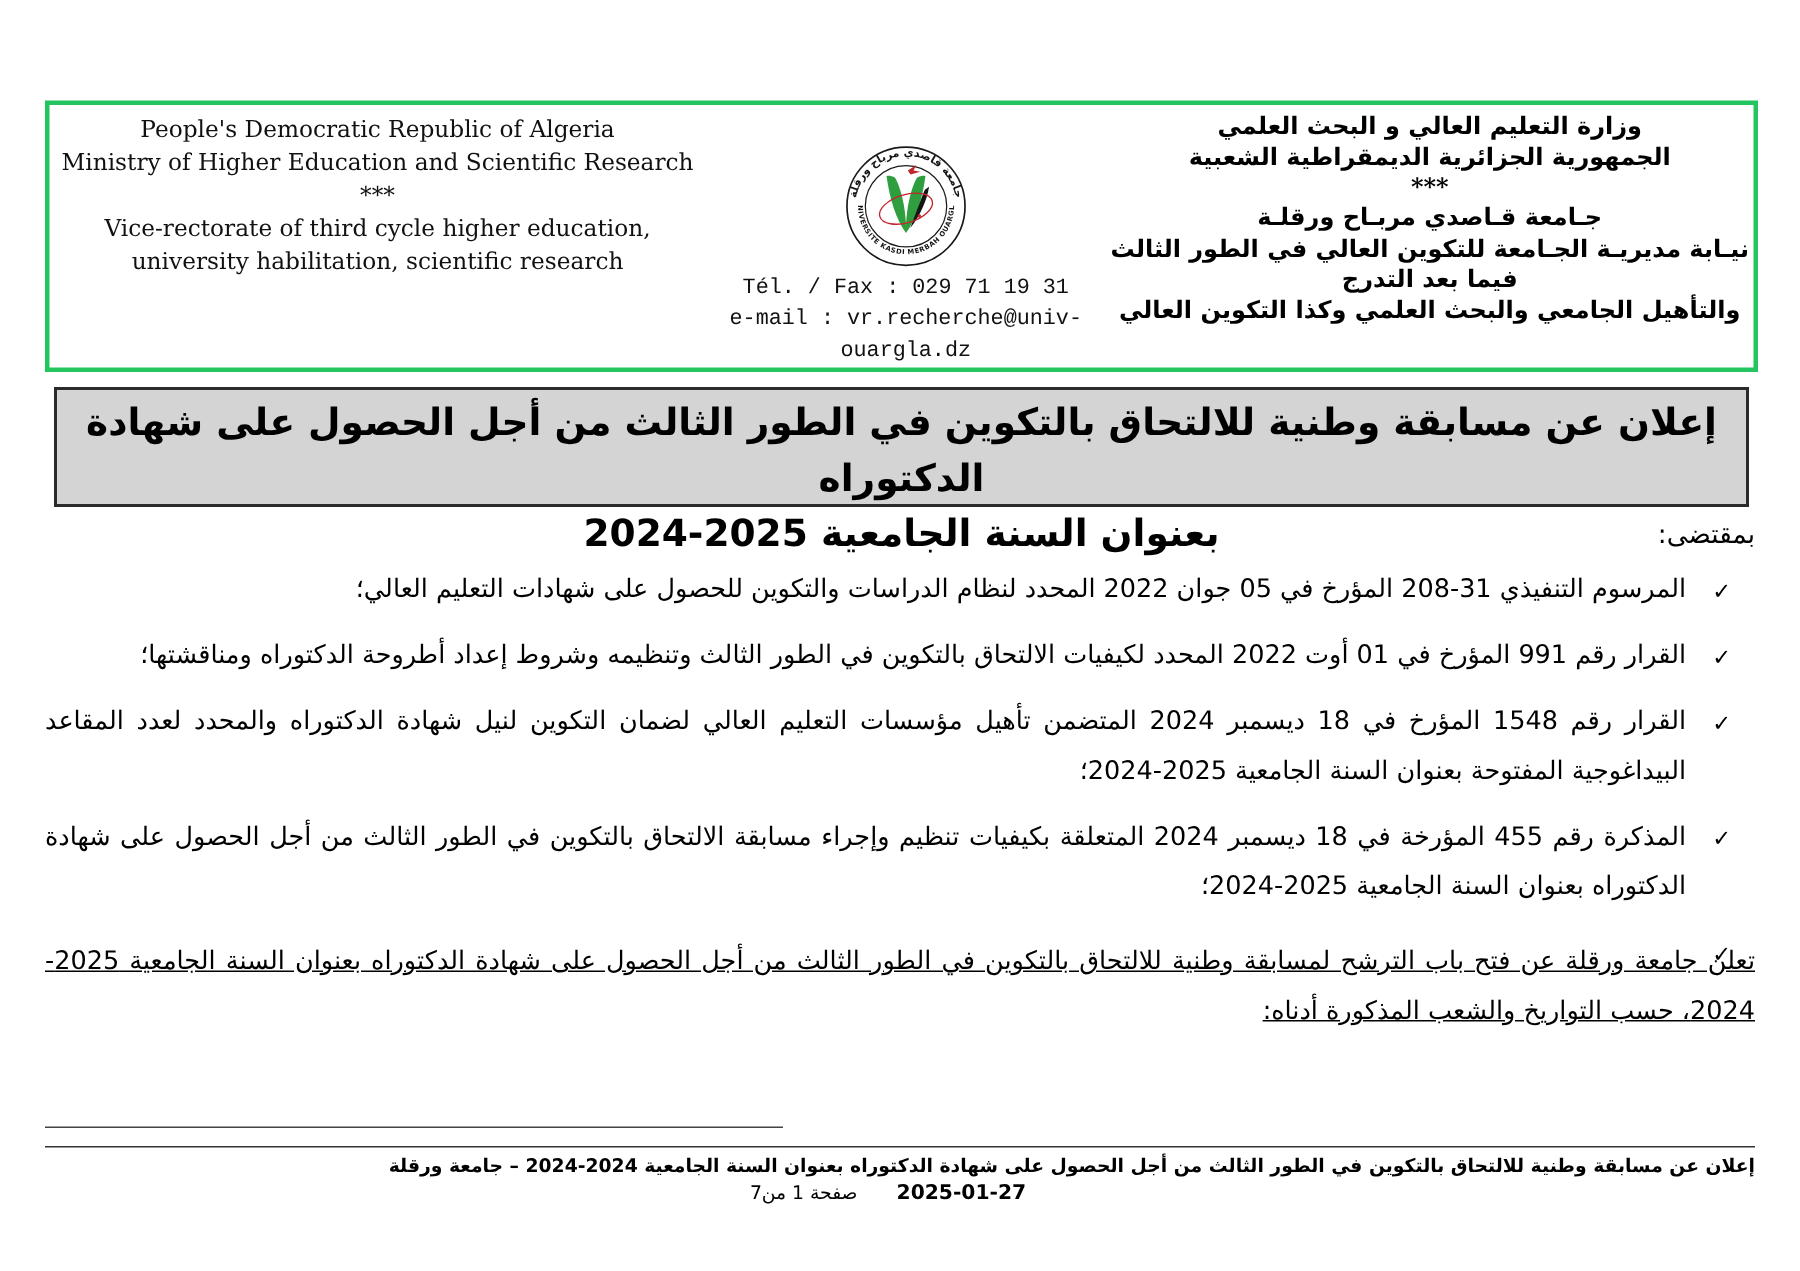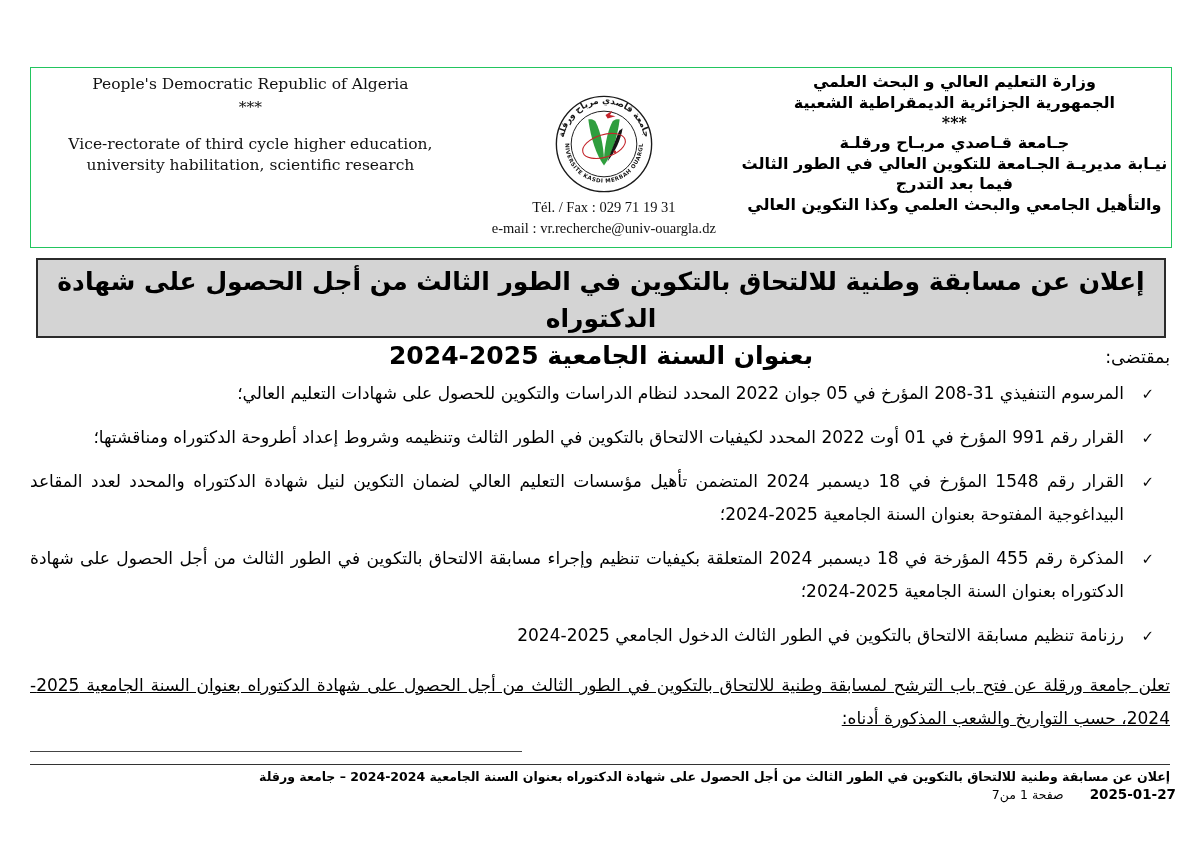--- a/index.html
+++ b/index.html
@@ -2,34 +2,34 @@
 <html lang="ar"><head>
 <meta charset="utf-8">
 <style>
   * { margin:0; padding:0; box-sizing:border-box; }
   html,body { width:1200px; height:847px; background:#fff; overflow:hidden; }
   body { position:relative; font-family:"DejaVu Sans", sans-serif; color:#000; }
 
   
   .header-box {
     position:absolute; left:30px; top:67px; width:1142px; height:181px;
-    border:1px solid #22c55e; display:flex; background:#fff;
+    border:3px solid #22c55e; display:flex; background:#fff;
   }
   .hdr-col { height:100%; }
   .hdr-en {
     width:38.5%; text-align:center; padding-top:6px;
     font-family:"DejaVu Serif", serif; font-size:15.5px; line-height:21.5px; color:#111;
   }
   .hdr-en .stars { line-height:23px; }
   .hdr-en .uni { margin-top:0px; }
-  .hdr-en .vice { margin-top:15px; }
+  .hdr-en .vice { }
   .hdr-center {
     width:23.5%; display:flex; flex-direction:column; align-items:center; padding-top:27px;
   }
-  .contact { font-family:Liberation Serif, serif; font-size:14.5px; line-height:21px; text-align:center; margin-top:4px; color:#111; }
+  .contact { font-family:Liberation Mono, monospace; font-size:14.5px; line-height:21px; text-align:center; margin-top:4px; color:#111; }
   .hdr-ar {
     width:38%; direction:rtl; text-align:center; padding-top:4px;
     font-weight:bold; font-size:16px; line-height:20.5px; color:#000;
   }
   .hdr-ar .stars { font-weight:bold; line-height:20px; font-family:"DejaVu Serif", serif; }
 
   
   .title-box {
     position:absolute; left:36px; top:258px; width:1130px; height:80px;
     background:#d4d4d4; border:2px solid #2b2b2b;
@@ -53,35 +53,36 @@
   .closing { margin-top:17px; text-align:justify; line-height:33px;text-decoration:underline; }
 
   
   .sep-short { position:absolute; left:30px; top:751px; width:492px; border-top:1.5px solid #444; }
   .sep-long  { position:absolute; left:30px; top:764px; width:1140px; border-top:1.5px solid #333; }
   .footer-title {
     position:absolute; left:30px; top:768px; width:1140px;
     direction:rtl; text-align:right; font-weight:bold; font-size:12.5px; line-height:17px;
   }
   .footer-meta {
-    position:absolute; left:36px; top:786px; width:1140px;
-    direction:rtl; text-align:right; font-size:12.5px; line-height:17px;
+    position:absolute; left:22px; top:786px; width:1140px;
+    direction:rtl; text-align:center; font-size:12.5px; line-height:17px;
   }
   .footer-meta .date { font-weight:bold; font-size:13.5px; letter-spacing:0.3px; }
   .footer-meta .gap { display:inline-block; width:26px; }
 
   .seal { display:block; }
 </style>
 </head>
 <body>
 
 <div class="header-box">
 
   <div class="hdr-col hdr-en">
     <div>People's Democratic Republic of Algeria</div>
+    <div>Ministry of Higher Education and Scientific Research</div>
     <div class="stars">***</div>
     <div class="vice">Vice-rectorate of third cycle higher education,</div>
     <div>university habilitation, scientific research</div>
   </div>
 
   <div class="hdr-col hdr-center">
     <svg class="seal" width="98" height="98" viewBox="0 0 100 100">
       <defs>
         <path id="arcTop" d="M 8.5,50 A 41.5,41.5 0 1 1 91.5,50"></path>
         <path id="arcBottom" d="M 10.5,50 A 39.5,39.5 0 1 0 89.5,50"></path>
@@ -125,21 +126,21 @@
   <div>بعنوان السنة الجامعية 2025-2024</div>
 </div>
 
 <div class="doc-body">
   <div class="intro">بمقتضى:</div>
   <div>
       <div class="list-item"><span class="check">✓</span><span>المرسوم التنفيذي 31-208 المؤرخ في 05 جوان 2022 المحدد لنظام الدراسات والتكوين للحصول على شهادات التعليم العالي؛</span></div>
       <div class="list-item"><span class="check">✓</span><span>القرار رقم 991 المؤرخ في 01 أوت 2022 المحدد لكيفيات الالتحاق بالتكوين في الطور الثالث وتنظيمه وشروط إعداد أطروحة الدكتوراه ومناقشتها؛</span></div>
       <div class="list-item"><span class="check">✓</span><span>القرار رقم 1548 المؤرخ في 18 ديسمبر 2024 المتضمن تأهيل مؤسسات التعليم العالي لضمان التكوين لنيل شهادة الدكتوراه والمحدد لعدد المقاعد البيداغوجية المفتوحة بعنوان السنة الجامعية 2025-2024؛</span></div>
       <div class="list-item"><span class="check">✓</span><span>المذكرة رقم 455 المؤرخة في 18 ديسمبر 2024 المتعلقة بكيفيات تنظيم وإجراء مسابقة الالتحاق بالتكوين في الطور الثالث من أجل الحصول على شهادة الدكتوراه بعنوان السنة الجامعية 2025-2024؛</span></div>
-      <div class="list-item"><span class="check">✓</span><span>رزنامة تنظيم مسابقة الالتحاق بالتكوين في الطور الثالث الدخول الجامعي 2025-2024</span></div>
+      <div class="list-item"><span class="check">✓</span></div>
     </div>
   <div class="closing">تعلن جامعة ورقلة عن فتح باب الترشح لمسابقة وطنية للالتحاق بالتكوين في الطور الثالث من أجل الحصول على شهادة الدكتوراه بعنوان السنة الجامعية 2025-2024، حسب التواريخ والشعب المذكورة أدناه:</div>
 </div>
 
 <div class="sep-short"></div>
 <div class="sep-long"></div>
 <div class="footer-title">إعلان عن مسابقة وطنية للالتحاق بالتكوين في الطور الثالث من أجل الحصول على شهادة الدكتوراه بعنوان السنة الجامعية 2024-2024 – جامعة ورقلة</div>
 <div class="footer-meta">
   <span class="date">2025-01-27</span><span class="gap"></span><span>صفحة 1 من7</span>
 </div>

